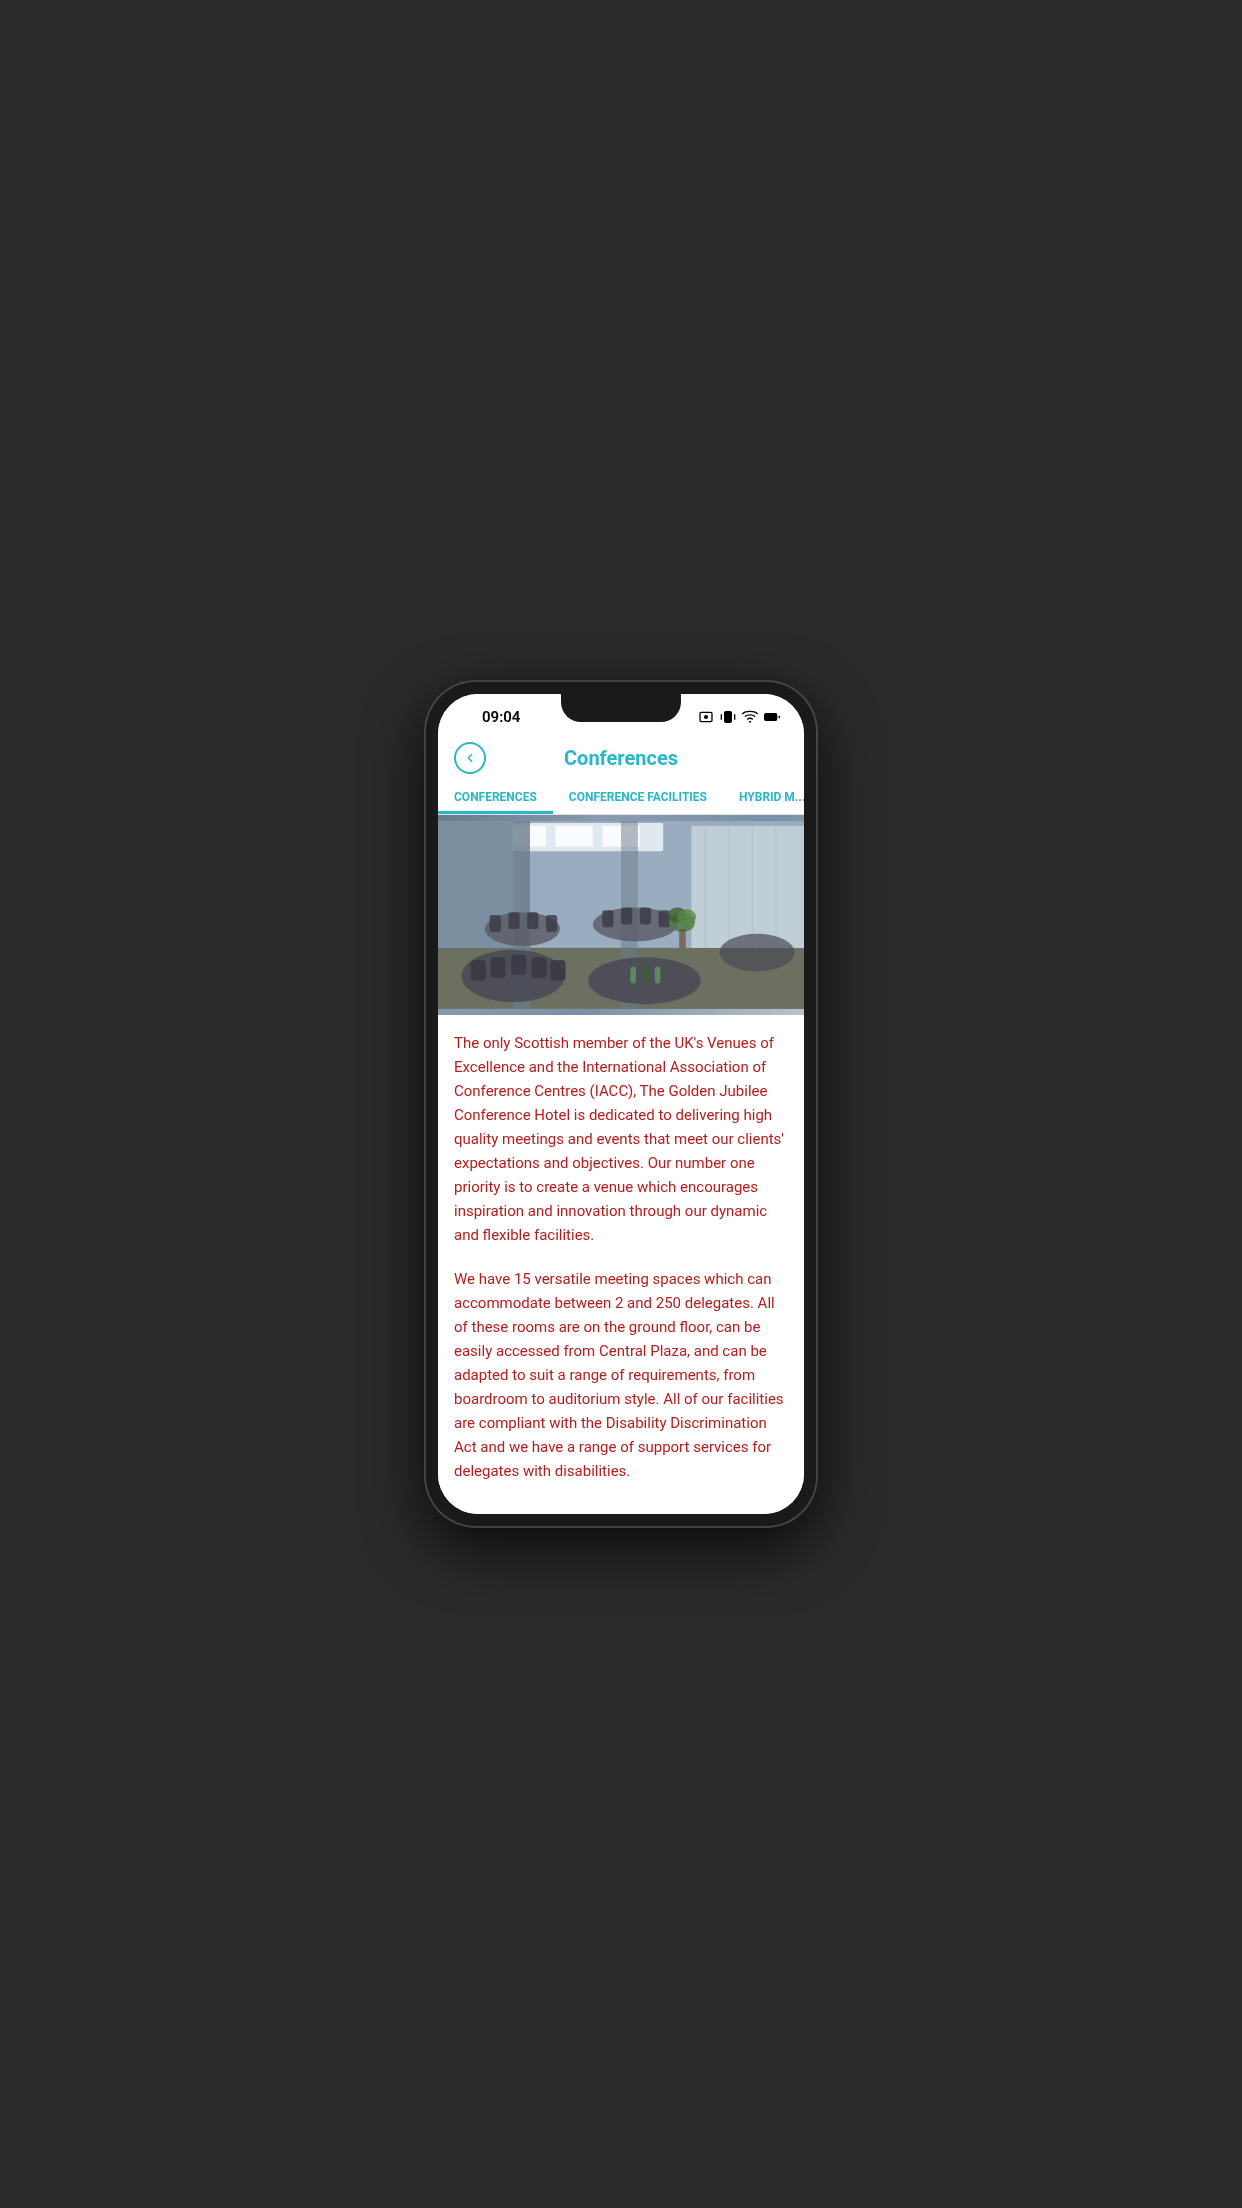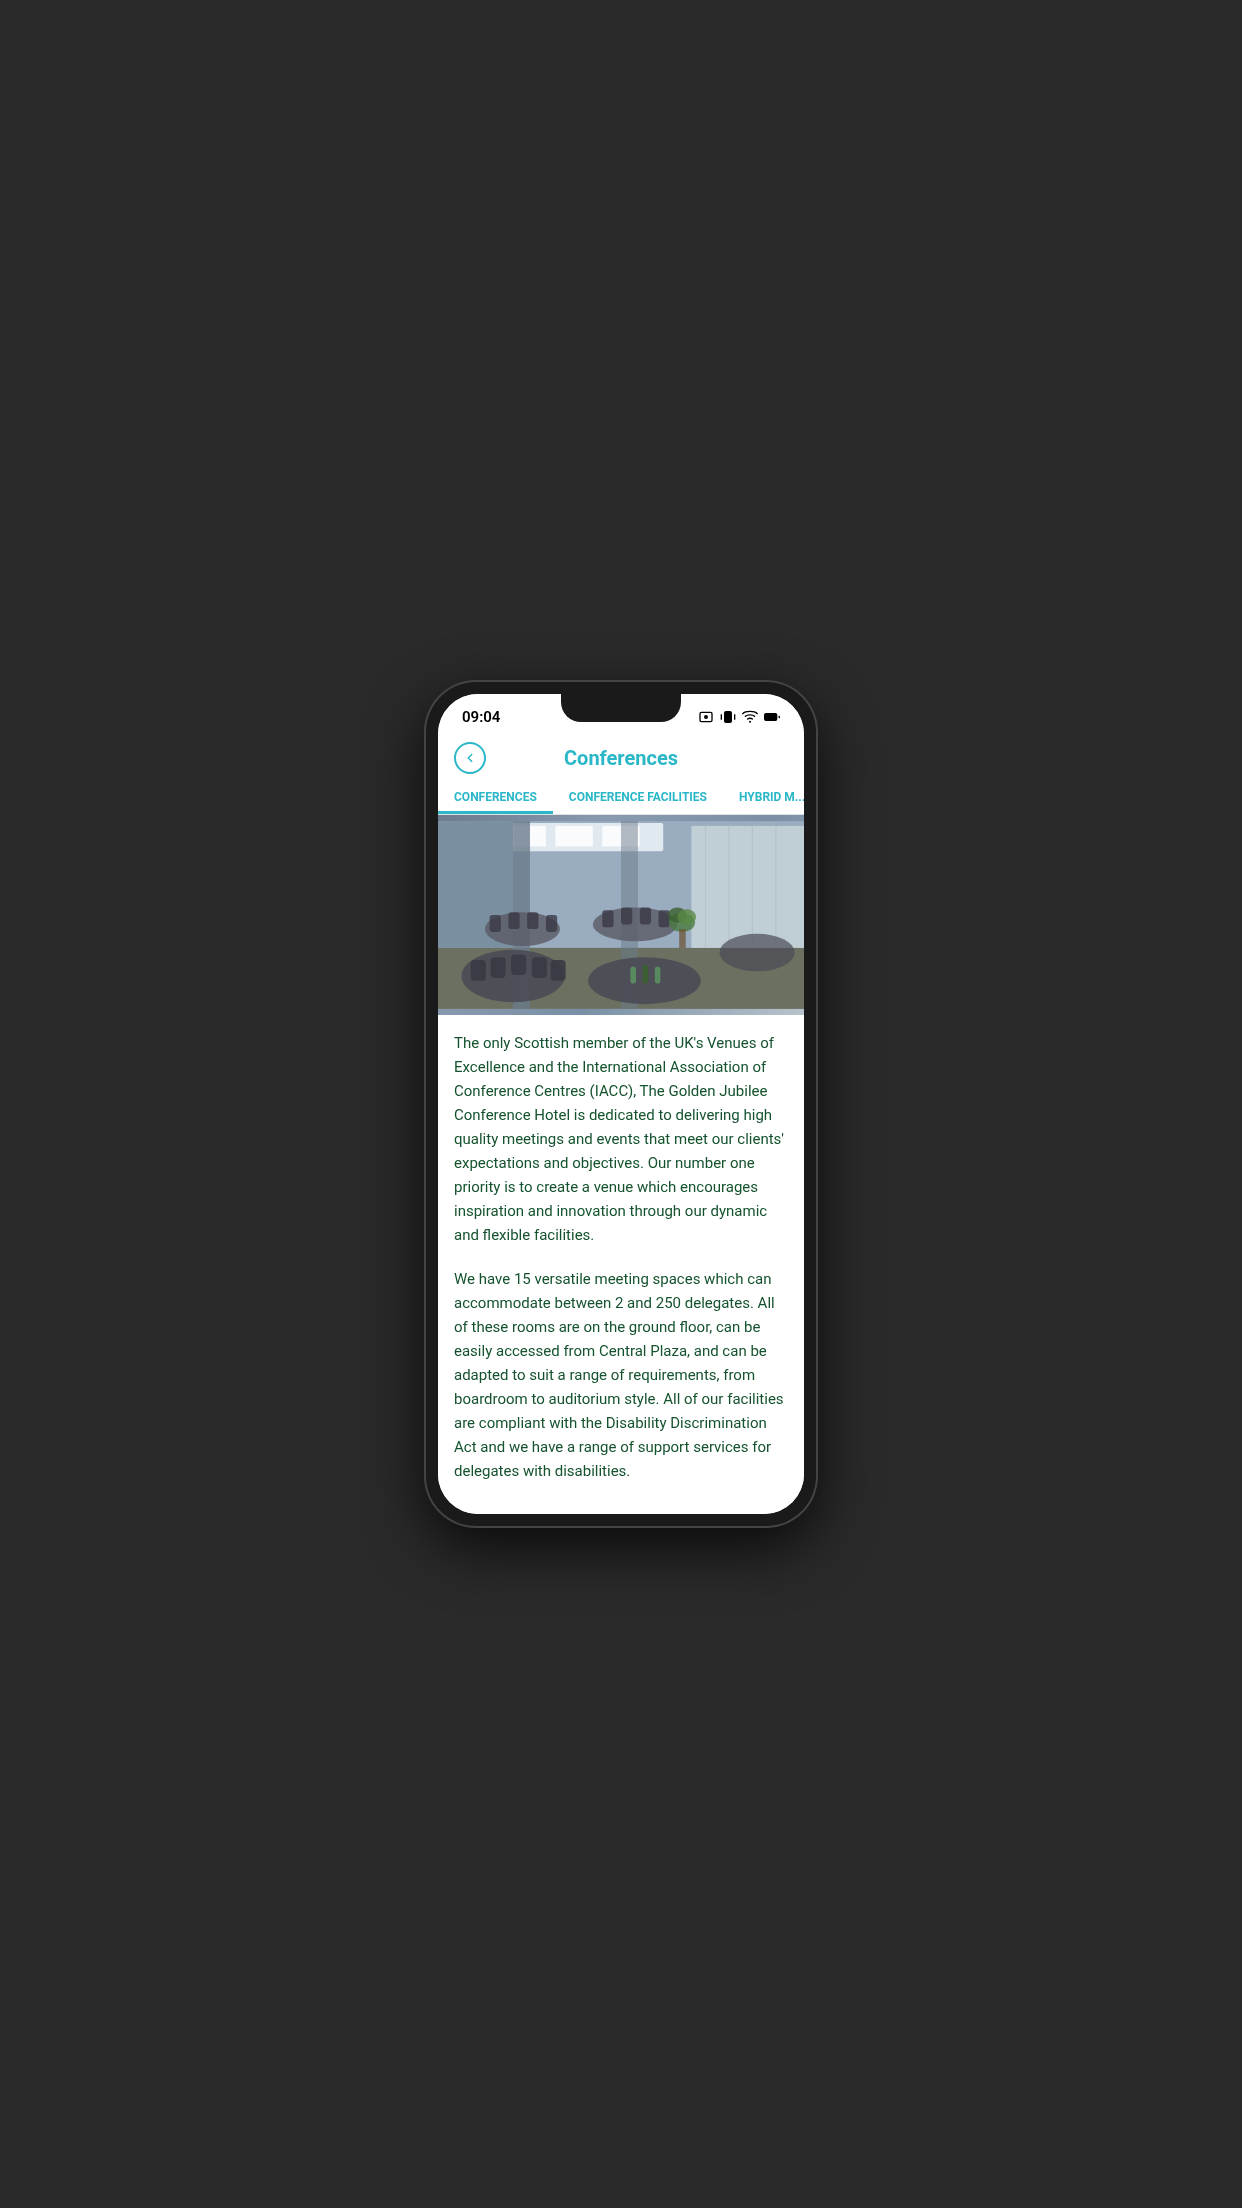--- a/index.html
+++ b/index.html
@@ -46,20 +46,21 @@
       display: flex;
       justify-content: space-between;
       align-items: center;
       flex-shrink: 0;
     }
 
     .status-time {
       font-size: 15px;
       font-weight: 600;
       color: #000;
+      margin-left: 20px;
     }
 
     .status-icons {
       display: flex;
       align-items: center;
       gap: 6px;
     }
 
     .status-icons svg {
       width: 16px;
@@ -175,21 +176,21 @@
     }
 
     
     .text-content {
       padding: 16px 16px 20px;
     }
 
     .paragraph {
       font-size: 15px;
       line-height: 1.6;
-      color: #14532d;
+      color: #b91c1c;
       margin-bottom: 20px;
     }
   </style>
 </head>
 <body>
 
 <div class="phone-shell">
   <div class="notch"></div>
   <div class="phone-screen">
 

